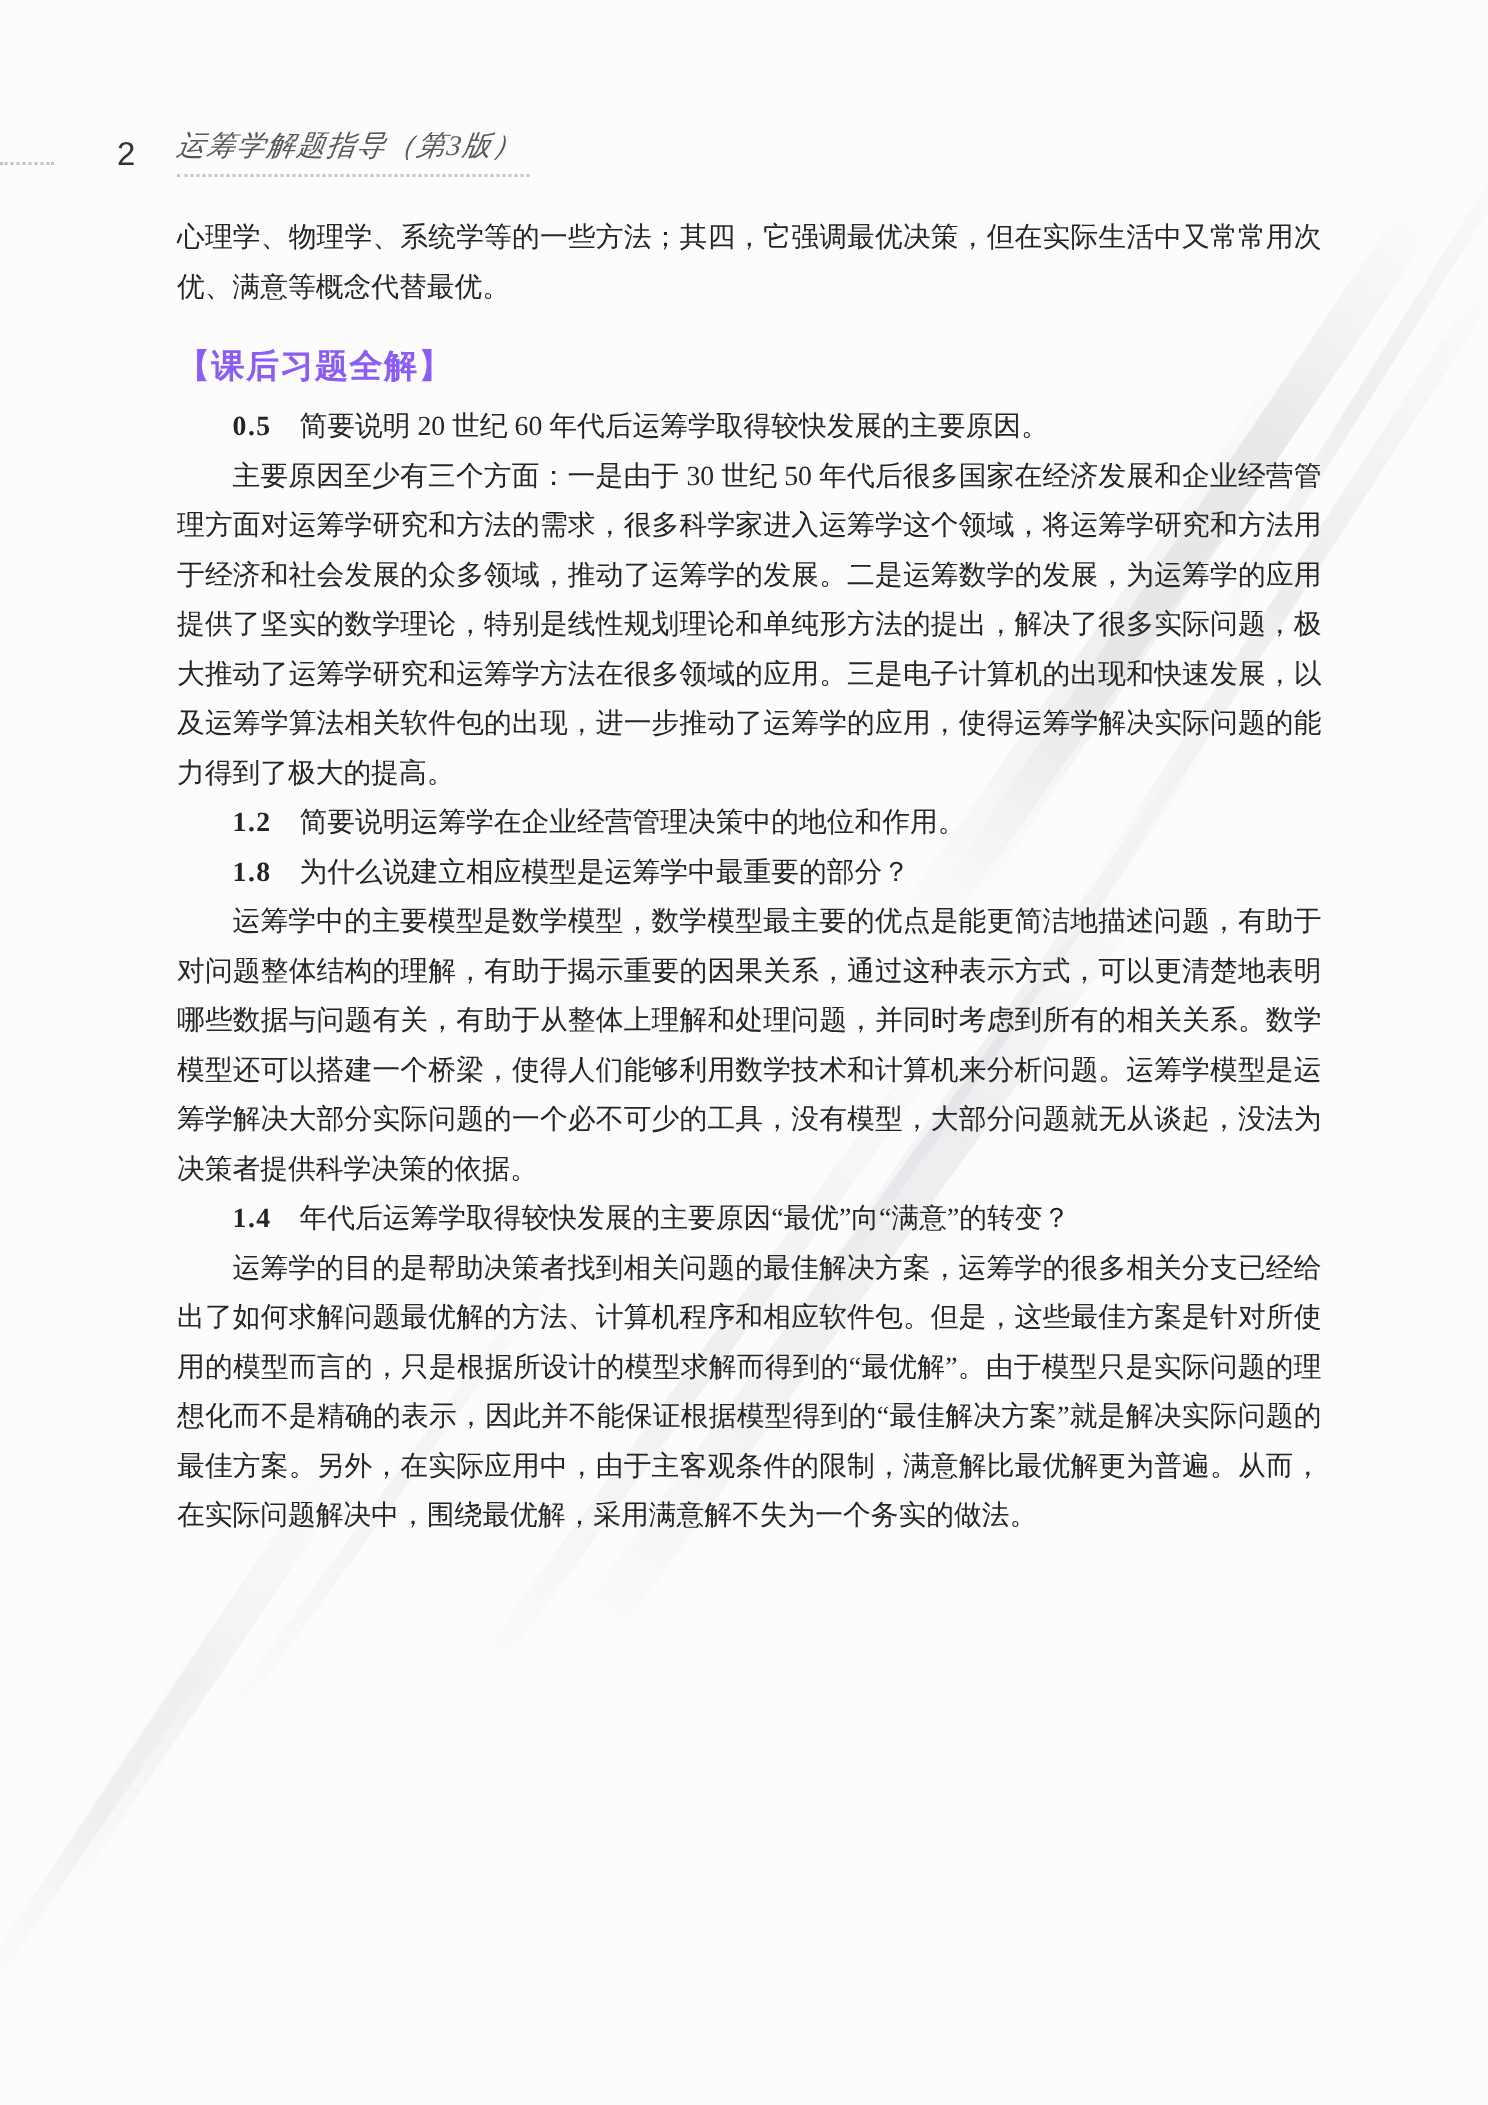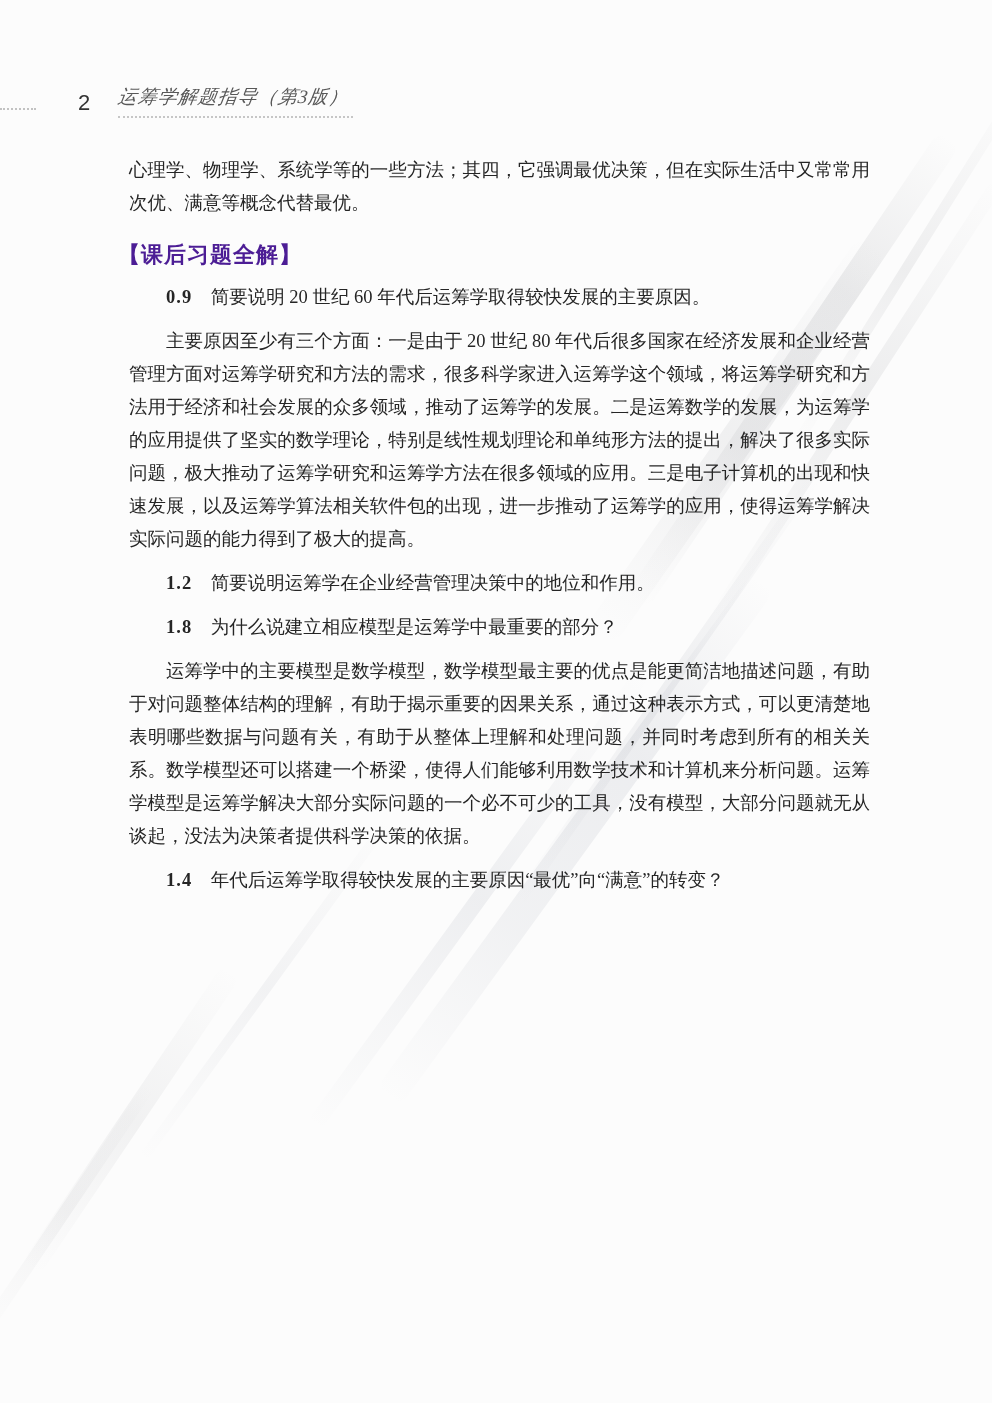--- a/index.html
+++ b/index.html
@@ -43,25 +43,25 @@
   .pagenum{position:absolute;left:78px;top:6px;font-size:22px;color:#333;
            font-family:"Liberation Sans","DejaVu Sans",sans-serif;}
   .booktitle{position:absolute;left:118px;top:0;display:inline-block;
              border-bottom:2px dotted #c6c6c6;padding:0 4px 6px 0;min-width:212px;}
   .bt-text{display:inline-block;font-style:italic;transform:skewX(-8deg);
            font-size:19px;letter-spacing:1px;color:#585858;white-space:nowrap;}
 
   
   main{position:absolute;left:118px;top:143px;width:763px;
        font-size:18.5px;line-height:33px;text-align:justify;}
-  .para{margin:11px;text-indent:2em;}
+  .para{margin:0;text-indent:2em;}
   .para.flush{text-indent:0;}
   .sect{margin:20px 0 10px 0;text-indent:0;text-align:left;
         font-family:"Liberation Sans","DejaVu Sans",sans-serif;
-        font-weight:700;font-size:22px;line-height:30px;color:#4c1d95;letter-spacing:1px;}
+        font-weight:700;font-size:22px;line-height:30px;color:#8b5cf6;letter-spacing:1px;}
   .qn{font-weight:700;margin-right:1em;letter-spacing:1px;}
 </style>
 </head>
 <body>
 
 <div class="page">
 
   <div class="watermarks">
     <i class="wm s1"></i>
     <i class="wm s2"></i>
@@ -79,24 +79,25 @@
     <span class="rule-left"></span>
     <span class="pagenum">2</span>
     <span class="booktitle"><i class="bt-text">运筹学解题指导（第3版）</i></span>
   </header>
 
   <main>
     <p class="para flush">心理学、物理学、系统学等的一些方法；其四，它强调最优决策，但在实际生活中又常常用次优、满意等概念代替最优。</p>
 
     <h2 class="sect">【课后习题全解】</h2>
 
-    <p class="para q"><b class="qn">0.9</b><span class="qt">简要说明 20 世纪 60 年代后运筹学取得较快发展的主要原因。</span></p>
-    <p class="para">主要原因至少有三个方面：一是由于 20 世纪 80 年代后很多国家在经济发展和企业经营管理方面对运筹学研究和方法的需求，很多科学家进入运筹学这个领域，将运筹学研究和方法用于经济和社会发展的众多领域，推动了运筹学的发展。二是运筹数学的发展，为运筹学的应用提供了坚实的数学理论，特别是线性规划理论和单纯形方法的提出，解决了很多实际问题，极大推动了运筹学研究和运筹学方法在很多领域的应用。三是电子计算机的出现和快速发展，以及运筹学算法相关软件包的出现，进一步推动了运筹学的应用，使得运筹学解决实际问题的能力得到了极大的提高。</p>
+    <p class="para q"><b class="qn">0.5</b><span class="qt">简要说明 20 世纪 60 年代后运筹学取得较快发展的主要原因。</span></p>
+    <p class="para">主要原因至少有三个方面：一是由于 30 世纪 50 年代后很多国家在经济发展和企业经营管理方面对运筹学研究和方法的需求，很多科学家进入运筹学这个领域，将运筹学研究和方法用于经济和社会发展的众多领域，推动了运筹学的发展。二是运筹数学的发展，为运筹学的应用提供了坚实的数学理论，特别是线性规划理论和单纯形方法的提出，解决了很多实际问题，极大推动了运筹学研究和运筹学方法在很多领域的应用。三是电子计算机的出现和快速发展，以及运筹学算法相关软件包的出现，进一步推动了运筹学的应用，使得运筹学解决实际问题的能力得到了极大的提高。</p>
 
     <p class="para q"><b class="qn">1.2</b><span class="qt">简要说明运筹学在企业经营管理决策中的地位和作用。</span></p>
 
     <p class="para q"><b class="qn">1.8</b><span class="qt">为什么说建立相应模型是运筹学中最重要的部分？</span></p>
     <p class="para">运筹学中的主要模型是数学模型，数学模型最主要的优点是能更简洁地描述问题，有助于对问题整体结构的理解，有助于揭示重要的因果关系，通过这种表示方式，可以更清楚地表明哪些数据与问题有关，有助于从整体上理解和处理问题，并同时考虑到所有的相关关系。数学模型还可以搭建一个桥梁，使得人们能够利用数学技术和计算机来分析问题。运筹学模型是运筹学解决大部分实际问题的一个必不可少的工具，没有模型，大部分问题就无从谈起，没法为决策者提供科学决策的依据。</p>
 
     <p class="para q"><b class="qn">1.4</b><span class="qt">年代后运筹学取得较快发展的主要原因“最优”向“满意”的转变？</span></p>
+    <p class="para">运筹学的目的是帮助决策者找到相关问题的最佳解决方案，运筹学的很多相关分支已经给出了如何求解问题最优解的方法、计算机程序和相应软件包。但是，这些最佳方案是针对所使用的模型而言的，只是根据所设计的模型求解而得到的“最优解”。由于模型只是实际问题的理想化而不是精确的表示，因此并不能保证根据模型得到的“最佳解决方案”就是解决实际问题的最佳方案。另外，在实际应用中，由于主客观条件的限制，满意解比最优解更为普遍。从而，在实际问题解决中，围绕最优解，采用满意解不失为一个务实的做法。</p>
   </main>
 
 </div>
 
 </body></html>

